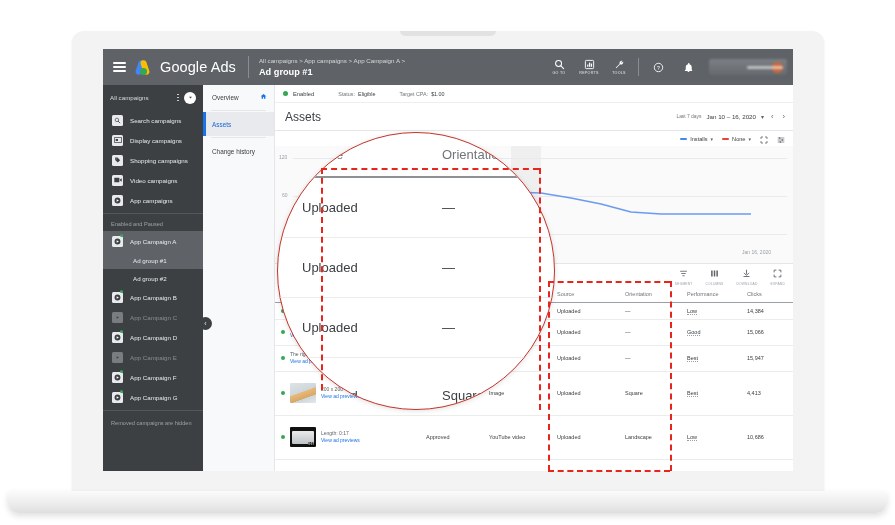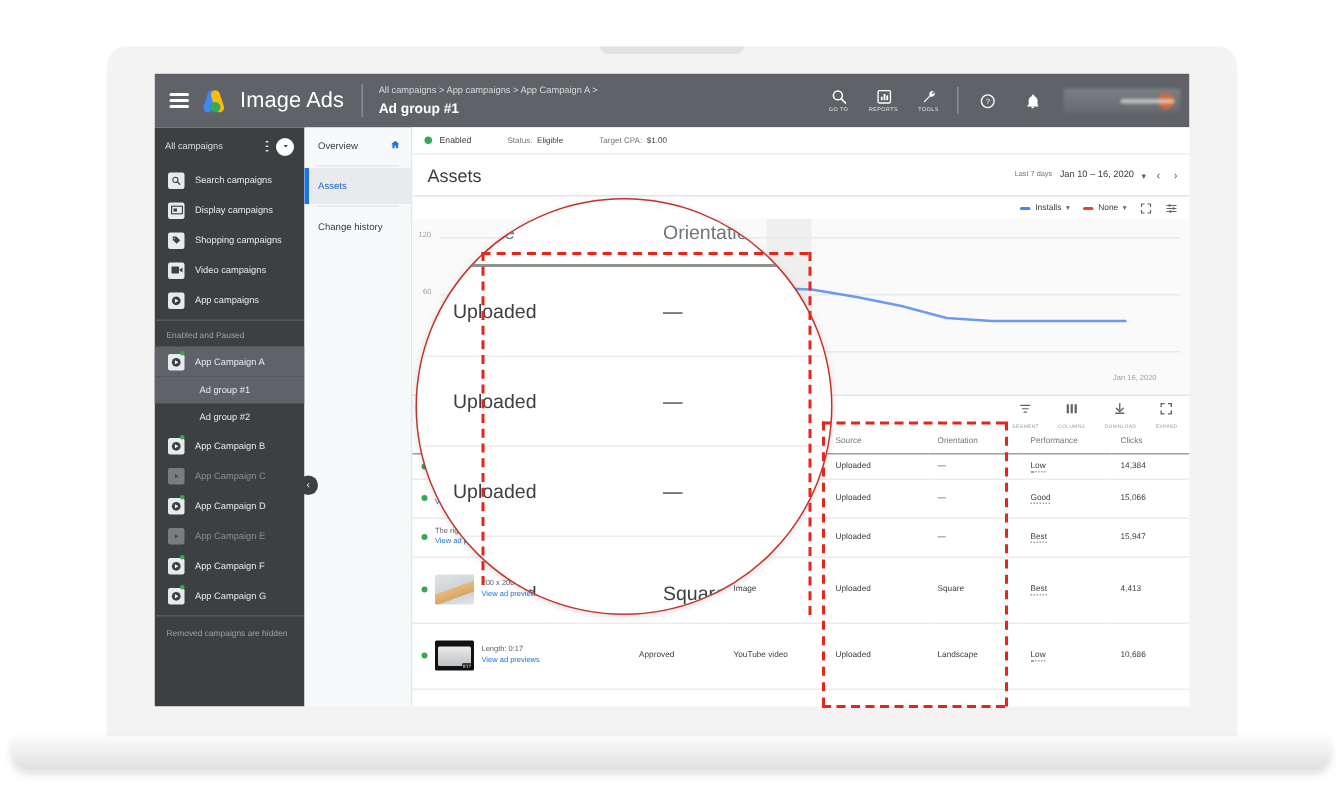--- a/index.html
+++ b/index.html
@@ -194,21 +194,21 @@
           <i></i>
           <i></i>
           <i></i>
         </div>
 
       <div class="gads-logo">
         <div class="b1"></div>
           <div class="b2"></div>
           <div class="b3"></div>
       </div>
-      <div class="gads-title">Image Ads</div>
+      <div class="gads-title">Google Ads</div>
 
       <div class="bar-sep"></div>
 
       <div>
         <div class="crumbs">All campaigns &gt; App campaigns &gt; App Campaign A &gt;</div>
         <div class="crumb-sub">Ad group #1</div>
       </div>
 
       <div class="appbar-right">
         <div class="ab-icon">

